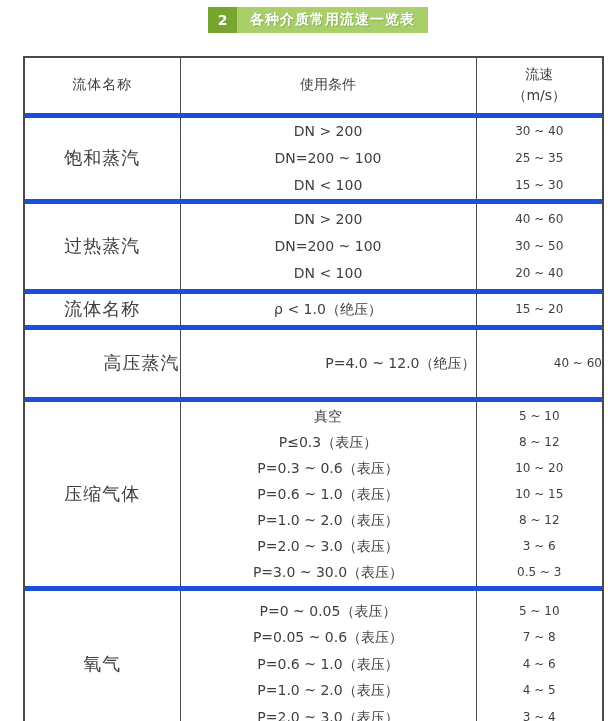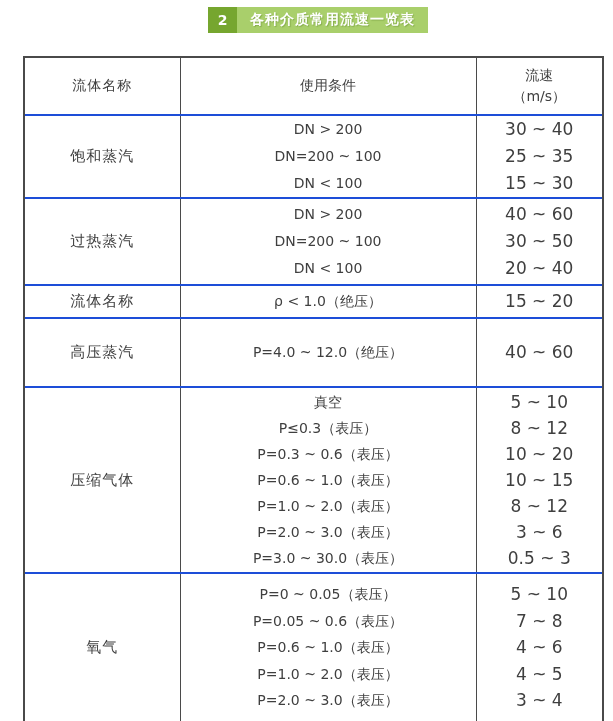--- a/index.html
+++ b/index.html
@@ -24,41 +24,41 @@
     text-align:right;
   }
   
   .table-wrap {
     width:581px; margin:23px 0 0 23px;
     border:2px solid #4a4a4a;
   }
   table { border-collapse:collapse; table-layout:fixed; width:577px; }
   td {
     border-left:1px solid #4a4a4a; border-right:1px solid #4a4a4a;
-    border-top:2px solid #1d4ed8; border-bottom:none;
+    border-top:5px solid #1d4ed8; border-bottom:none;
     text-align:center; vertical-align:middle;
   }
   tr:first-child td { border-top:none; }
   td:first-child { border-left:none; }
   td:last-child  { border-right:none; }
 
   .head td { height:57px; font-size:14px; }
   .head .line { line-height:21px; }
 
-  .c1 { font-size:15px; letter-spacing:1px; }
+  .c1 { font-size:18px; letter-spacing:1px; }
   .c2 { font-size:14px; }
-  .c3 { font-size:17px; }
+  .c3 { font-size:12px; }
 
   .line { line-height:27px; }
 
   .r-saturated td   { padding:0; }
   .r-superheat td   { padding:2px 0; }
   .r-lowp td        { padding:2px 0; }
   .r-midp td        { padding:4px 0; }
-  .r-highp td       { padding:20px 0; }
+  .r-highp td       { padding:20px 0;text-align:right; }
   .r-gas td         { padding:1px 16px; }
   .r-gas .line      { line-height:26px; }
   .r-oxy td         { padding:7px; }
   .r-oxy .line      { line-height:26.6px; }
   .r-partial td     { height:20px; }
 </style>
 </head>
 <body>
 
 <div class="badge">

